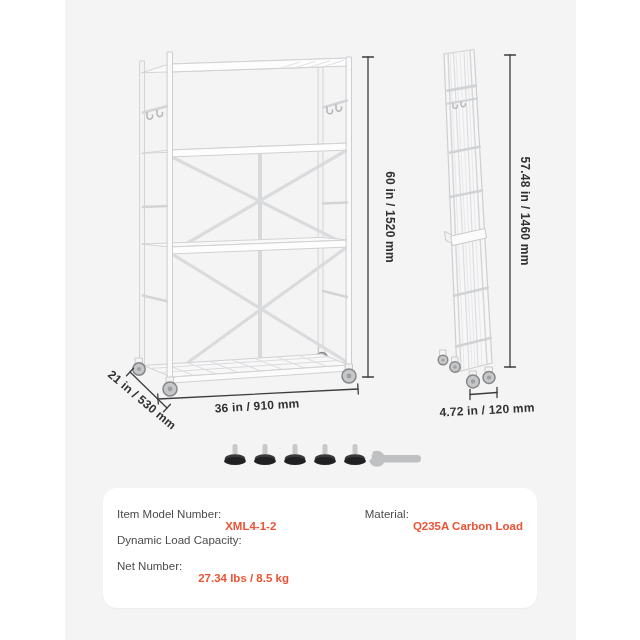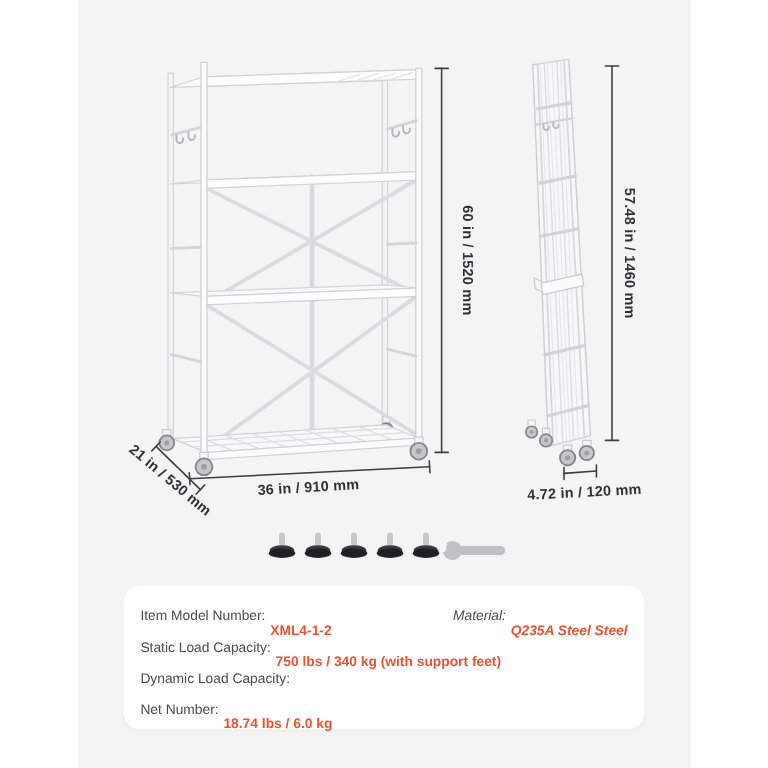--- a/index.html
+++ b/index.html
@@ -22,25 +22,25 @@
   #dim-w-main{left:197px;top:400px;width:120px;transform:rotate(-3.5deg);}
   #dim-d-main{left:86px;top:394px;width:112px;transform:rotate(40deg);}
   #dim-d-folded{left:432px;top:404px;width:110px;transform:rotate(-3deg);}
   .spec-card{
     position:absolute;left:103px;top:488px;width:434px;height:120px;
     background:#ffffff;border-radius:14px;
     box-shadow:0 1px 2px rgba(0,0,0,0.04);
     padding:13px 14px 0 14px;box-sizing:border-box;
     font-size:11.5px;color:#4b4b4d;
   }
-  .spec-row{height:26px;display:flex;align-items:center;white-space:nowrap;}
+  .spec-row{height:26px;display:flex;align-items:center;white-space:nowrap;gap:12px;}
   .spec-label{color:#4b4b4d;font-weight:400;}
   .spec-value{color:#EB5335;font-weight:700;margin-left:4px;margin-top:24px;}
   .spec-group{display:flex;align-items:center;}
-  .spec-group.right{margin-left:auto;font-style:italic;}
+  .spec-group.right{margin-left:auto;}
 </style>
 </head>
 <body>
 
 <div class="panel"></div>
 
 <svg width="640" height="640" viewBox="0 0 640 640">
 
   <g stroke-linecap="round" stroke-linejoin="round">
 
@@ -252,27 +252,23 @@
 <div class="dim" id="dim-d-folded">4.72 in / 120 mm</div>
 
 <div class="spec-card">
   <div class="spec-row">
     <span class="spec-group">
       <span class="spec-label">Item Model Number:</span>
       <span class="spec-value">XML4-1-2</span>
     </span>
     <span class="spec-group right">
       <span class="spec-label">Material:</span>
-      <span class="spec-value">Q235A Steel Steel</span>
+      <span class="spec-value">Q235A Carbon Load</span>
     </span>
-  </div>
-  <div class="spec-row">
-    <span class="spec-label">Static Load Capacity:</span>
-    <span class="spec-value">750 lbs / 340 kg (with support feet)</span>
   </div>
   <div class="spec-row">
     <span class="spec-label">Dynamic Load Capacity:</span>
   </div>
   <div class="spec-row">
     <span class="spec-label">Net Number:</span>
-    <span class="spec-value">18.74 lbs / 6.0 kg</span>
+    <span class="spec-value">27.34 lbs / 8.5 kg</span>
   </div>
 </div>
 
 </body></html>

